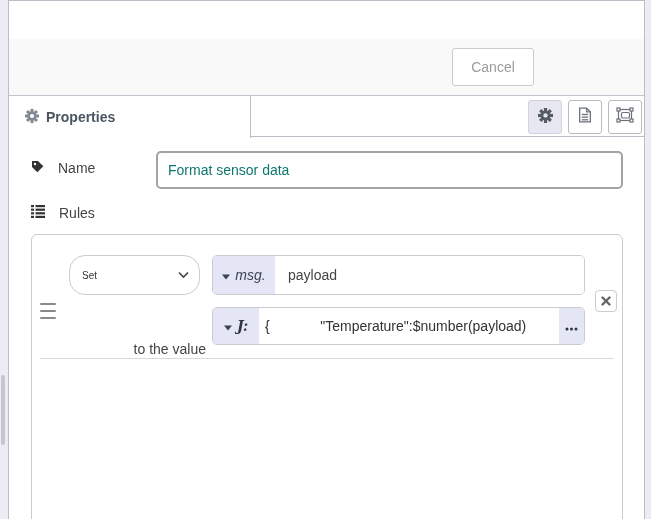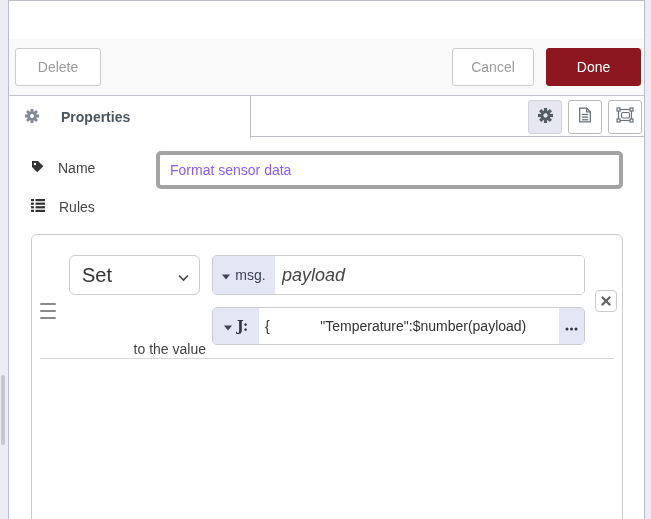--- a/index.html
+++ b/index.html
@@ -26,59 +26,59 @@
          font-family:"Liberation Sans", sans-serif; }
   .btn.secondary { background:#ffffff; border:1px solid #cccccc; color:#9b9b9b; }
   .btn-delete { left:6px; width:86px; }
   .btn-cancel { right:110px; width:82px;text-align:center; }
   .btn-done { right:3px; width:95px; background:#8c1720; border:1px solid #8c1720; color:#ffffff; }
 
   
   .tabrow { position:absolute; left:0; top:95px; width:100%; height:41px; background:#ffffff;
             border-bottom:1px solid #bdbdc7; }
   .tab { position:absolute; left:0; top:0; width:242px; height:42px; background:#ffffff; z-index:2;
-         border-right:1px solid #bdbdc7; display:flex; align-items:center; gap:22px; padding-left:16px; cursor:pointer; }
+         border-right:1px solid #bdbdc7; display:flex; align-items:center; gap:7px; padding-left:16px; cursor:pointer; }
   .tab span { font-size:14px; font-weight:bold; color:#4a5560; }
   .icon-btn { position:absolute; top:4px; width:34px; height:34px; background:#ffffff; border:1px solid #bbbbbb;
               border-radius:3px; display:flex; align-items:center; justify-content:center; cursor:pointer; }
   .icon-btn.selected { background:#e7e7f2; border-color:#d2d2e0; }
   .icon-btn.gear { right:82px; }
   .icon-btn.doc { right:42px; }
   .icon-btn.appearance { right:2px; }
 
   
   .field-label { position:absolute; display:flex; align-items:center; gap:14px; font-size:14px; color:#444444; }
   .name-label { left:22px; top:159px; }
-  .rules-label { left:22px; top:198px; }
-  .text-input { position:absolute; border:4px solid #a3a3a3; border-radius:5px; font-size:14px; color:#8b5cf6;
+  .rules-label { left:22px; top:204px; }
+  .text-input { position:absolute; border:2px solid #a3a3a3; border-radius:5px; font-size:14px; color:#0f766e;
                 padding-left:10px; font-family:"Liberation Sans", sans-serif; outline:none; background:#fff; }
   .name-input { left:147px; top:150px; width:467px; height:38px; }
 
   
   .rule-box { position:absolute; left:22px; top:233px; width:592px; height:300px;
               border:1px solid #cccccc; border-radius:6px; background:#ffffff; }
   .drag-handle { position:absolute; left:8px; top:68px; width:16px; height:16px; display:flex;
                  flex-direction:column; justify-content:space-between; cursor:grab; }
   .drag-handle i { display:block; height:2px; background:#8a8a8a; border-radius:1px; }
 
   .fake-select { position:absolute; left:37px; top:20px; width:131px; height:40px; border:1px solid #cccccc;
-                 border-radius:6px; background:#ffffff; display:flex; align-items:center; padding:0 10px 0 12px;
-                 font-size:20px; color:#333333; cursor:pointer; }
+                 border-radius:16px; background:#ffffff; display:flex; align-items:center; padding:0 10px 0 12px;
+                 font-size:10px; color:#333333; cursor:pointer; }
   .fake-select .grow { flex:1; }
 
   .typed-input { position:absolute; border:1px solid #cccccc; border-radius:5px; background:#ffffff; overflow:hidden; }
   .ti-prop { left:180px; top:20px; width:373px; height:40px; display:flex; align-items:stretch; }
   .ti-expr { left:180px; top:72px; width:373px; height:38px; }
   .ti-btn { background:#e4e6f6; display:flex; align-items:center; justify-content:center; gap:5px; cursor:pointer;
-            font-size:14px; color:#3b4252; flex:0 0 auto; }
+            font-size:14px; color:#3b4252; flex:0 0 auto;font-style:italic; }
   .ti-btn.prop-btn { width:62px; }
   .ti-btn.expr-btn { position:absolute; left:0; top:0; bottom:0; width:46px; }
   .jsonata { font-family:"DejaVu Serif", serif; font-weight:bold; font-size:14px; color:#2e3440; }
-  .ti-input { flex:1; border:none; outline:none; font-size:18px; color:#444444; padding-left:7px;
-              font-family:"Liberation Sans", sans-serif; min-width:0; background:#fff;font-style:italic; }
+  .ti-input { flex:1; border:none; outline:none; font-size:14px; color:#444444; padding-left:13px;
+              font-family:"Liberation Sans", sans-serif; min-width:0; background:#fff; }
   .expr-text { position:absolute; left:52px; right:25px; top:0; bottom:0; display:flex; align-items:center;
                font-size:14px; color:#333333; white-space:pre; overflow:hidden; }
   .expand-btn { position:absolute; right:0; top:0; bottom:0; width:25px; background:#e4e6f6;
                 display:flex; align-items:center; justify-content:center; cursor:pointer; }
 
   .to-value-label { position:absolute; right:416px; top:83px; font-size:14px; color:#444444; white-space:nowrap;margin-top:23px; }
   .rule-divider { position:absolute; left:8px; right:8px; top:123px; height:1px; background:#d8d8de; }
   .rule-delete { position:absolute; left:563px; top:55px; width:22px; height:22px; background:#ffffff;
                  border:1px solid #cccccc; border-radius:4px; display:flex; align-items:center; justify-content:center;
                  cursor:pointer; }
@@ -90,23 +90,21 @@
 
   <div class="strip-left">
     <div class="scroll-thumb"></div>
   </div>
   <div class="strip-right"></div>
 
   <div class="dialog">
 
 
     <div class="buttonbar">
-      <button class="btn secondary btn-delete">Delete</button>
       <button class="btn secondary btn-cancel">Cancel</button>
-      <button class="btn btn-done">Done</button>
     </div>
 
     <div class="tabrow">
       <div class="tab">
         <span>
           <svg width="14" height="14" viewBox="0 0 14 14">
             <g fill="#828a93">
               <rect x="5.5" y="0" width="3" height="14"></rect>
               <rect x="0" y="5.5" width="14" height="3"></rect>
               <rect x="5.5" y="0" width="3" height="14" transform="rotate(45 7 7)"></rect>

